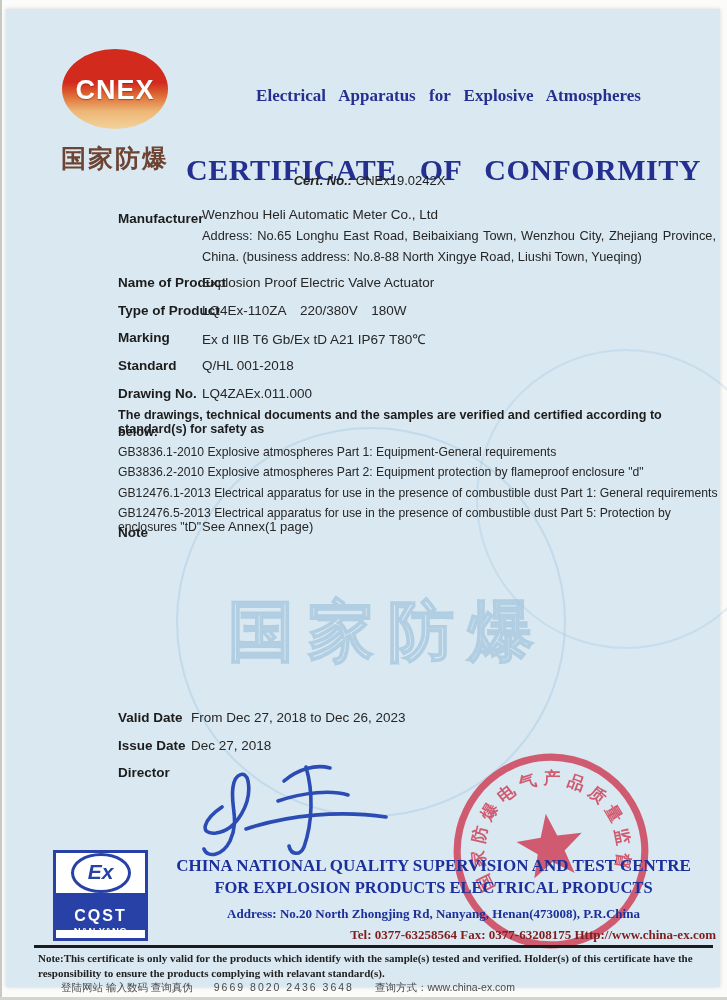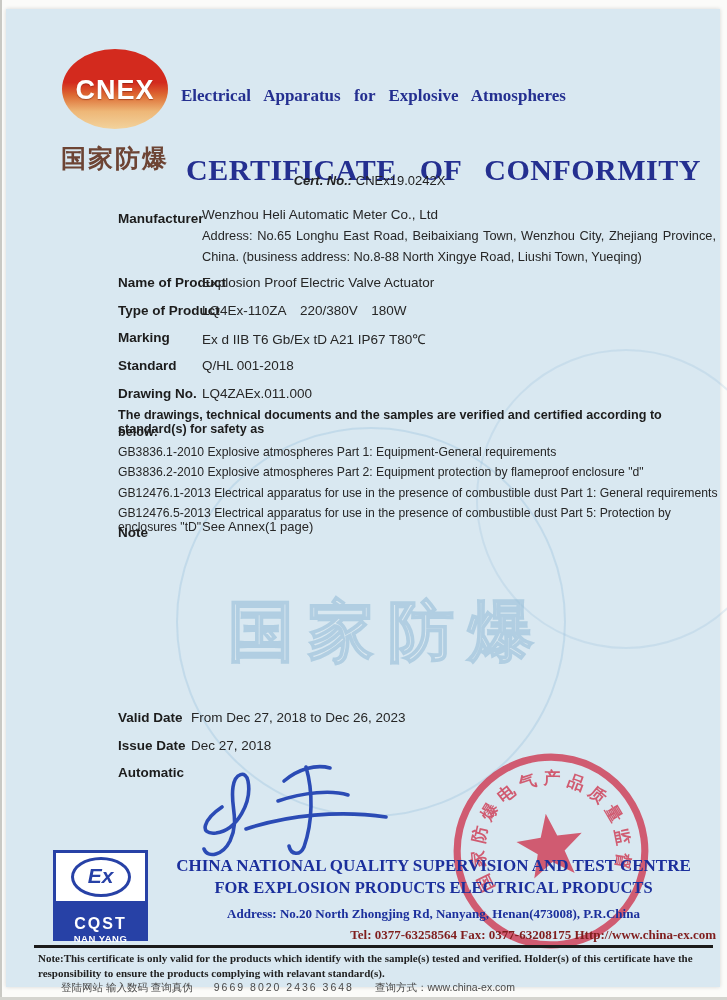--- a/index.html
+++ b/index.html
@@ -12,21 +12,21 @@
 
   
   .logo-wrap { position:absolute; left:50px; top:40px; width:118px; text-align:center; }
   .logo-ellipse { width:106px; height:80px; margin:0 auto; border-radius:50%;
       background:linear-gradient(#d32a1e 0%, #d32a1e 42%, #dd6b33 58%, #eeb777 78%, #f2d29c 100%);
       display:flex; align-items:center; justify-content:center; }
   .logo-text { color:#fff; font-size:27px; font-weight:bold; letter-spacing:1px;
       text-shadow:0 1px 1px rgba(120,30,10,.55); margin-top:2px; }
   .logo-caption { margin-top:13px; font-size:25px; font-weight:bold; color:#6d4434; letter-spacing:2px; }
 
-  .subtitle { position:absolute; left:175px; top:77px; width:535px; 
+  .subtitle { position:absolute; left:175px; top:77px; width:535px; text-align:center;
       font-family:"Liberation Serif", serif; font-weight:bold; font-size:17px;
       color:#242f90; word-spacing:9px; }
   .title { position:absolute; left:165px; top:108px; width:545px; text-align:center;
       font-family:"Liberation Serif", serif; font-weight:bold; font-size:30px;
       color:#242f90; word-spacing:15px; letter-spacing:.5px;margin-top:36px; }
   .certno { position:absolute; left:0; top:164px; width:727px; text-align:center;
       font-size:13px; color:#222; }
   .certno b { font-weight:bold;font-style:italic; }
 
   
@@ -46,21 +46,21 @@
   .wm-circle2 { position:absolute; left:470px; top:340px; width:300px; height:300px;
       border:2px solid rgba(135,182,216,.20); border-radius:50%; }
 
   
   .signature { position:absolute; left:182px; top:748px; }
   .stamp { position:absolute; left:443px; top:740px; opacity:.82; }
 
   
   .cqst-box { position:absolute; left:47px; top:841px; width:95px; height:91px;
       border:3px solid #2741a6; background:#fff; }
-  .cqst-top { height:48px; display:flex; align-items:center; justify-content:center; }
+  .cqst-top { height:40px; display:flex; align-items:center; justify-content:center; }
   .cqst-ellipse { width:60px; height:40px; border:3px solid #2741a6; border-radius:50%;
       display:flex; align-items:center; justify-content:center; }
   .cqst-ex { color:#2741a6; font-size:21px; font-weight:bold; font-style:italic; margin-top:-2px; }
   .cqst-bottom { height:37px; background:#2741a6; color:#fff; text-align:center; padding-top:14px; }
   .cqst-line1 { font-size:16px; font-weight:bold; letter-spacing:2px; line-height:18px; }
   .cqst-line2 { font-size:9.5px; font-weight:bold; letter-spacing:.5px; line-height:11px; }
 
   .org1 { position:absolute; left:145px; top:847px; width:565px; text-align:center;
       font-family:"Liberation Serif", serif; font-weight:bold; font-size:17px; color:#1b2f9c; }
   .org2 { position:absolute; left:145px; top:869px; width:565px; text-align:center;
@@ -134,21 +134,21 @@
 
   <div class="lab" style="top:516px">Note</div>
   <div class="val" style="top:510px; font-size:13px">See Annex(1 page)</div>
 
   <div class="lab" style="top:701px">Valid Date</div>
   <div class="val" style="top:701px; left:185px">From Dec 27, 2018 to Dec 26, 2023</div>
 
   <div class="lab" style="top:729px">Issue Date</div>
   <div class="val" style="top:729px; left:185px">Dec 27, 2018</div>
 
-  <div class="lab" style="top:756px">Automatic</div>
+  <div class="lab" style="top:756px">Director</div>
 
   <svg class="signature" width="210" height="100" viewBox="0 0 210 100">
     <g fill="none" stroke="#2b4bb5" stroke-width="3.6" stroke-linecap="round">
       <path d="M34,50 C16,62 10,78 28,76 C50,73 64,44 60,24 C58,13 47,16 45,30 C42,50 52,62 42,84 C35,98 20,102 16,92"></path>
       <path d="M96,24 C110,12 128,7 142,11"></path>
       <path d="M118,10 C125,34 125,64 116,90 C112,99 103,98 101,89"></path>
       <path d="M90,44 C116,35 144,33 160,38"></path>
       <path d="M58,72 C100,58 152,53 198,60"></path>
     </g>
   </svg>

